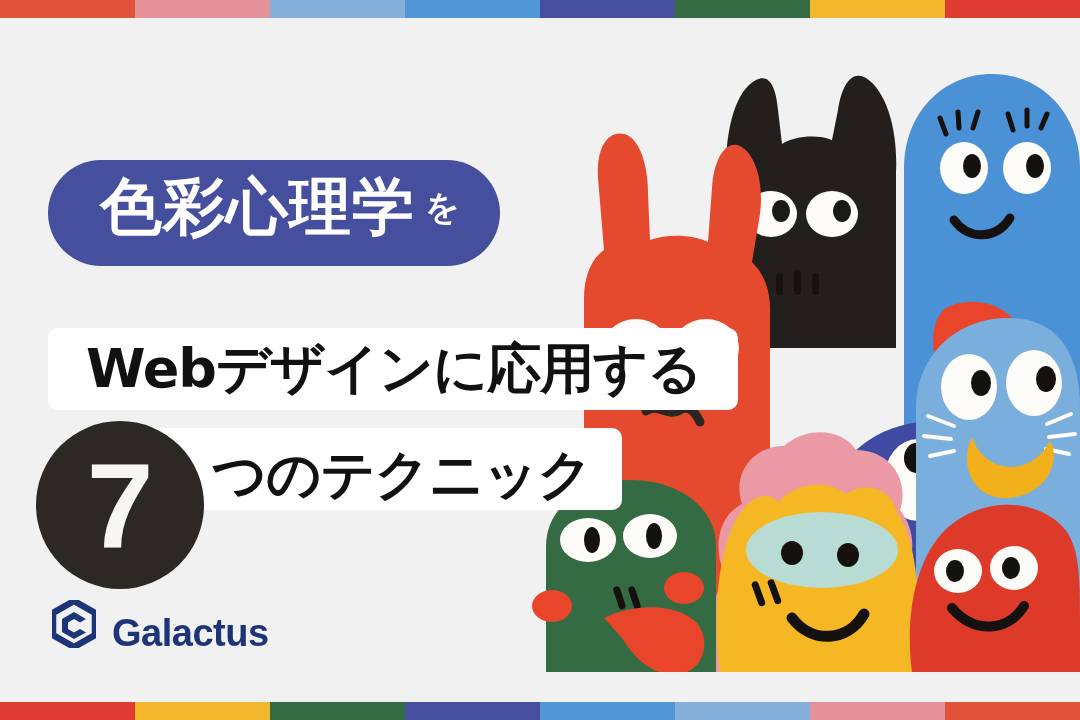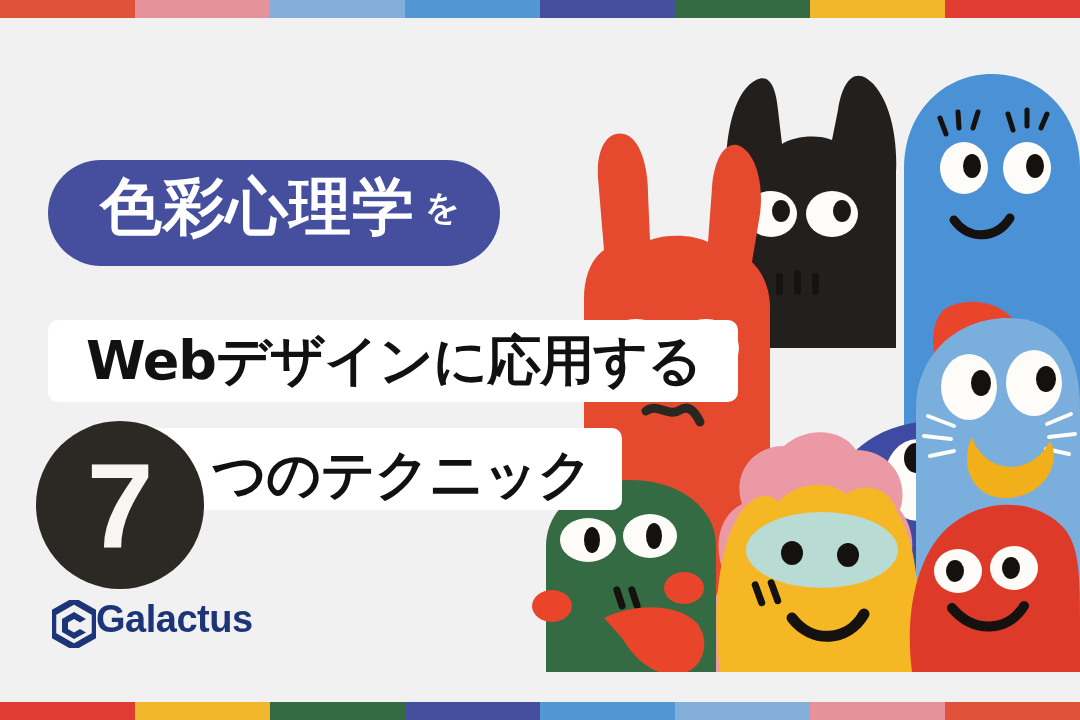--- a/index.html
+++ b/index.html
@@ -77,21 +77,21 @@
 
   .whitebox {
     position: absolute;
     background: #ffffff;
     border-radius: 10px;
     display: flex;
     align-items: center;
     box-sizing: border-box;
   }
   .whitebox.line2 {
-    left: 48px; top: 320px;
+    left: 48px; top: 328px;
     height: 82px;
     padding: 0 36px 0 38px;
   }
   .whitebox.line2 .txt {
     color: #111111;
     font-size: 54px;
     font-weight: 700;
     line-height: 1;
     letter-spacing: -1px;
     white-space: nowrap;
@@ -129,22 +129,22 @@
     font-weight: 700;
     line-height: 1;
     font-family: "Liberation Sans", "DejaVu Sans", sans-serif;
   }
 
   
   #logo {
     position: absolute;
     left: 52px; top: 600px;
     display: flex;
-    align-items: flex-start;
-    gap: 0;
+    align-items: flex-end;
+    gap: 16px;
     z-index: 40;
   }
   #logo .mark { display: block; }
   #logo .wordmark {
     color: #1c3578;
     font-size: 38px;
     font-weight: 700;
     letter-spacing: -0.5px;
     line-height: 1;
     font-family: "Liberation Sans", "DejaVu Sans", sans-serif;

